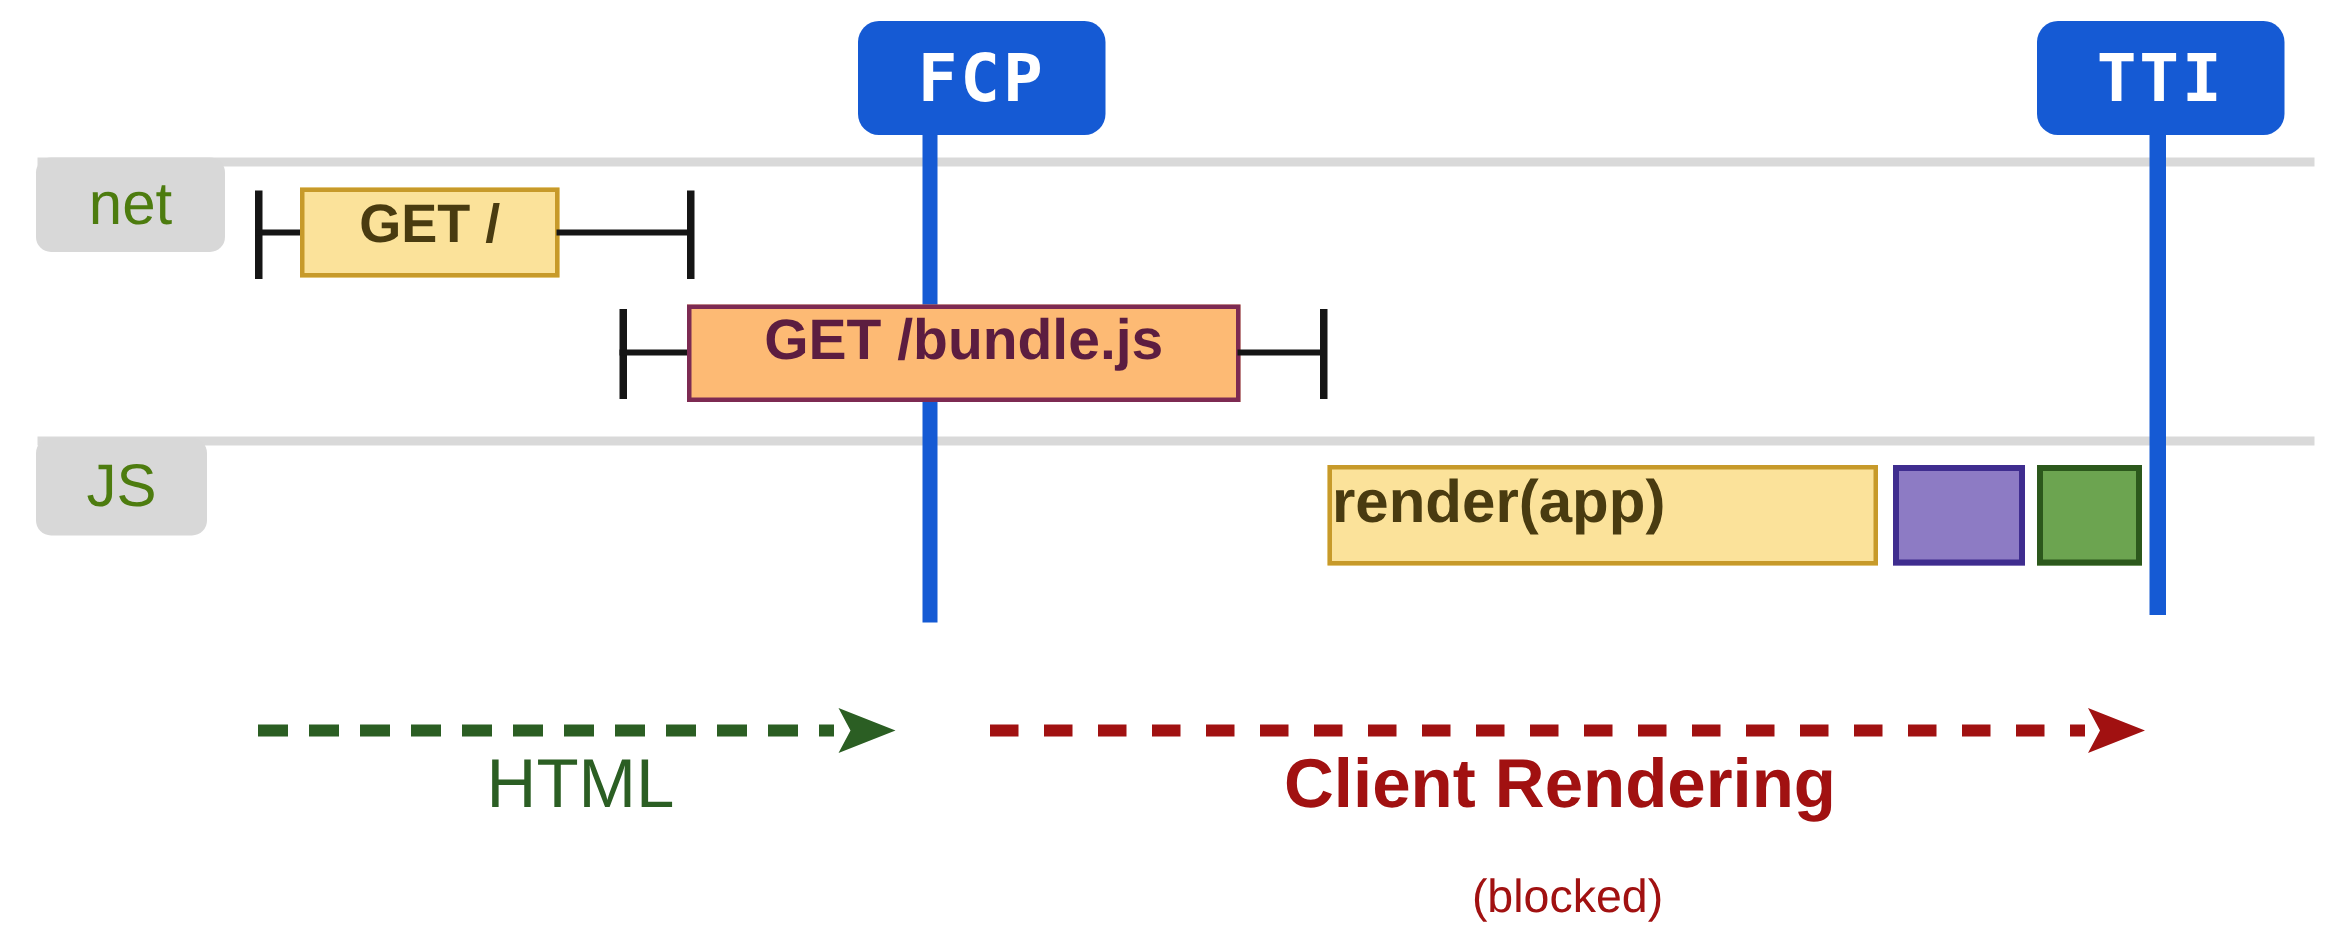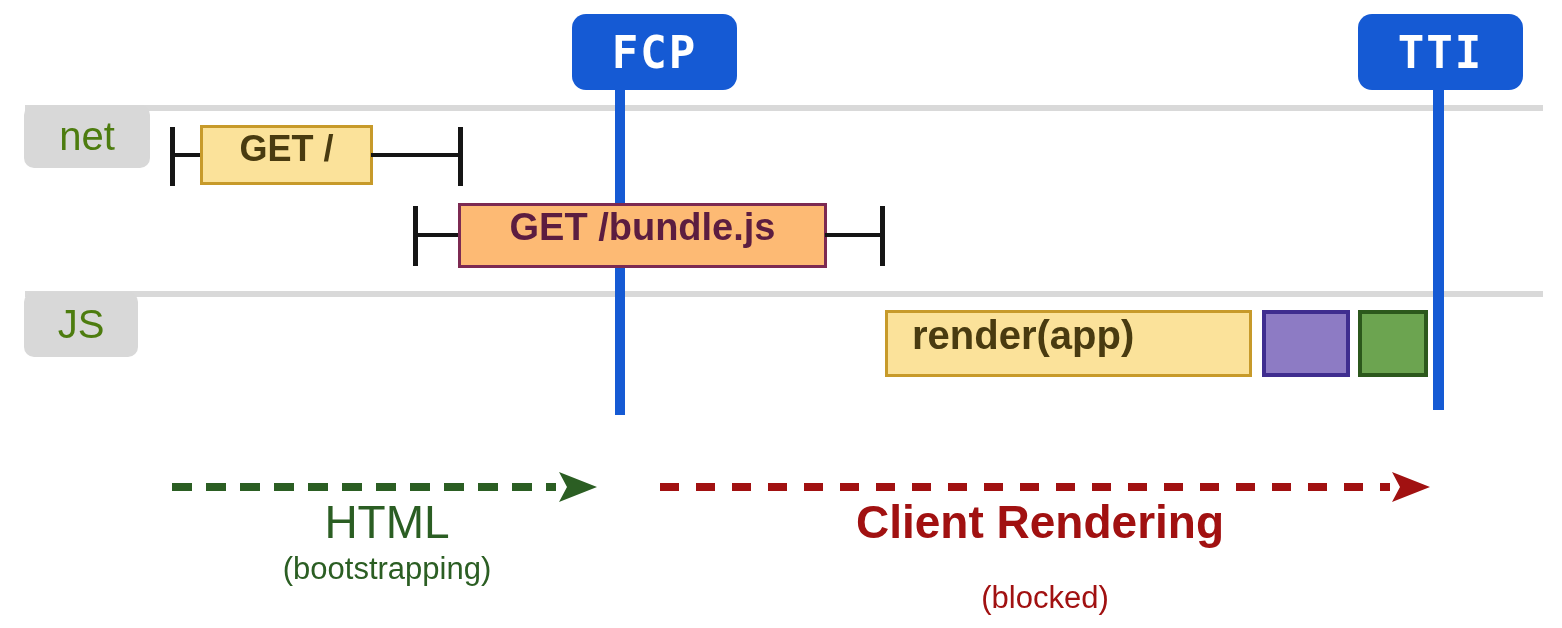--- a/index.html
+++ b/index.html
@@ -36,21 +36,21 @@
   
   .task{
     position:absolute;box-sizing:border-box;
     display:flex;align-items:flex-start;justify-content:center;font-weight:bold;
   }
   .task.yellow{background:#fbe29a;border:3px solid #c79a2a;color:#493b10;}
   .task.pink{background:#fdba74;border:3px solid #7d2a52;color:#5c1d40;}
   .task.get-root{left:200px;top:125px;width:173px;height:60px;font-size:36px;}
   .task.get-bundle{left:458px;top:203px;width:369px;height:65px;font-size:38px;}
   .task.render-app{left:885px;top:310px;width:367px;height:67px;font-size:40px;
-    justify-content:flex-start;padding-left:24px;}
+    justify-content:flex-start;}
   .block{position:absolute;top:310px;height:67px;box-sizing:border-box;}
   .block.purple{left:1262px;width:88px;background:#8d7bc4;border:4px solid #3f2d8f;}
   .block.green{left:1358px;width:70px;background:#6ca450;border:4px solid #2c581c;}
   
   .arrows{position:absolute;left:0;top:468px;width:1562px;height:44px;}
   .phase-title{position:absolute;font-size:46px;text-align:center;line-height:1;}
   .phase-sub{position:absolute;font-size:31px;text-align:center;line-height:1;}
   .phase-html{color:#2b5e23;}
   .phase-cr{color:#a11111;}
   .phase-title.html{left:187px;top:499px;width:400px;}
@@ -106,17 +106,16 @@
   </div>
 
   <svg class="arrows" viewBox="0 0 1562 44">
     <line x1="172" y1="19" x2="556" y2="19" stroke="#2b5e23" stroke-width="8" stroke-dasharray="20 14"></line>
     <polygon points="597,19 559,4 567,19 559,34" fill="#2b5e23"></polygon>
     <line x1="660" y1="19" x2="1390" y2="19" stroke="#a11111" stroke-width="8" stroke-dasharray="19 17"></line>
     <polygon points="1430,19 1392,4 1400,19 1392,34" fill="#a11111"></polygon>
   </svg>
 
   <div class="phase-title phase-html html">HTML</div>
-  <div class="phase-sub phase-html html">(bootstrapping)</div>
   <div class="phase-title phase-cr cr">Client Rendering</div>
   <div class="phase-sub phase-cr cr">(blocked)</div>
 
 </div>
 
 </body></html>

